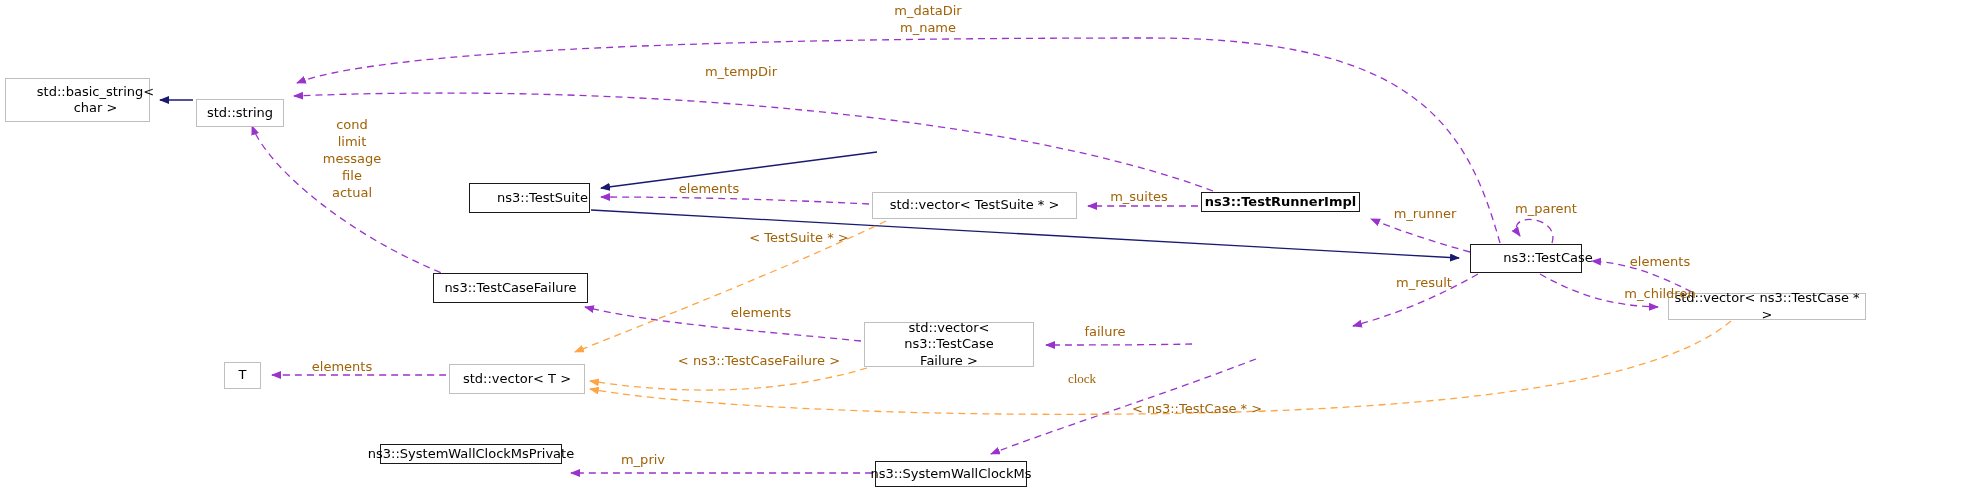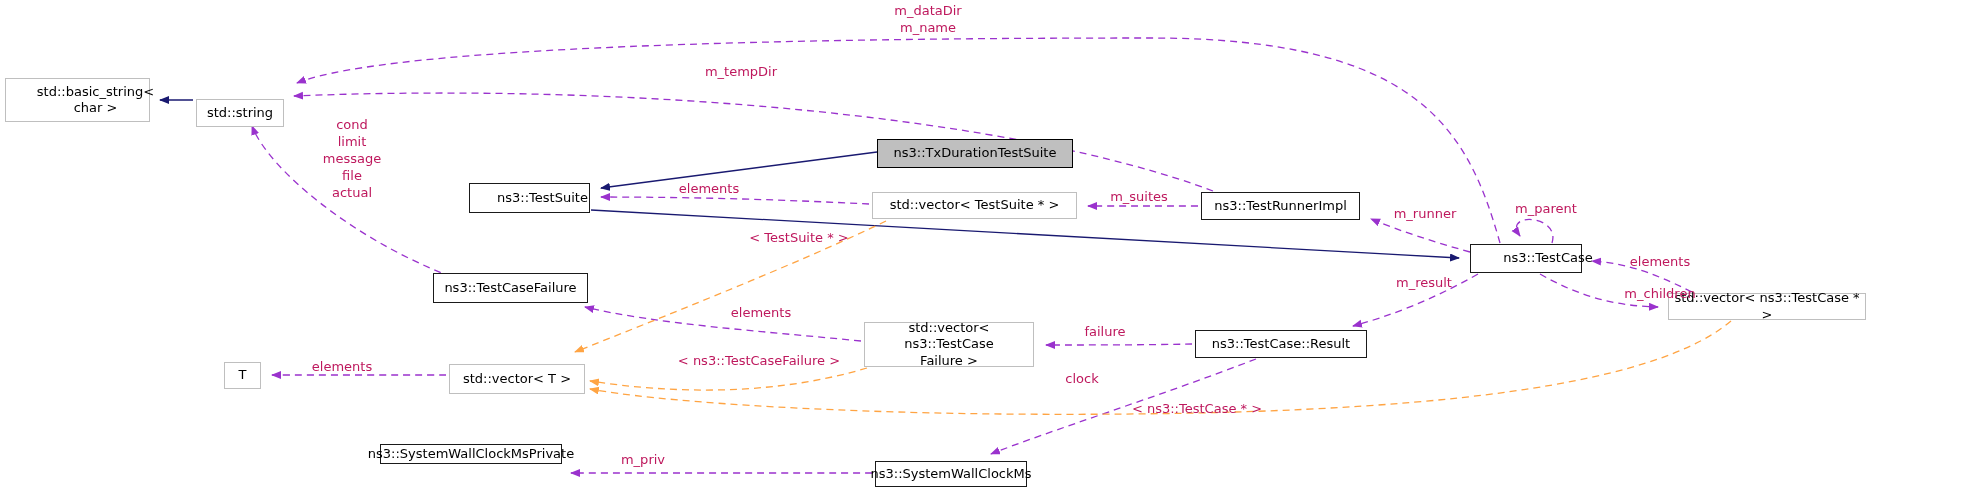--- a/index.html
+++ b/index.html
@@ -16,21 +16,21 @@
     display:flex;align-items:center;justify-content:center;
     text-align:center;white-space:pre-line;line-height:1.25;
     background:#ffffff;border:1px solid #bfbfbf;
     box-sizing:border-box;padding:0 4px;
   }
   .node.doc{border:1.4px solid #1a1a1a;}
   .node.highlight{background:#bfbfbf;border:1.4px solid #000000;}
   .edge-label{
     position:absolute;transform:translateX(-50%);
     white-space:pre-line;text-align:center;line-height:1.3;
-    color:#be185d;
+    color:#a16207;
   }
 </style>
 </head>
 <body>
 
 <div id="diagram">
 
   <svg id="edges" viewBox="0 0 1971 492" xmlns="http://www.w3.org/2000/svg">
     <defs>
       <marker id="arr-inherit" markerWidth="11" markerHeight="9" refX="9" refY="4" orient="auto" markerUnits="userSpaceOnUse">
@@ -75,36 +75,34 @@
     </g>
   </svg>
 
   <div class="node" style="left:5px;top:78px;width:145px;height:44px;padding-left:40px;">std::basic_string&lt;
 char &gt;</div>
 
   <div class="node" style="left:196px;top:86px;width:88px;height:28px;margin-top:13px;">std::string</div>
 
   <div class="node doc" style="left:469px;top:183px;width:121px;height:30px;padding-left:30px;">ns3::TestSuite</div>
 
-  <div class="node highlight" style="left:877px;top:139px;width:196px;height:29px;">ns3::TxDurationTestSuite</div>
 
   <div class="node" style="left:872px;top:192px;width:205px;height:27px;">std::vector&lt; TestSuite * &gt;</div>
 
-  <div class="node doc" style="left:1201px;top:192px;width:159px;height:28px;">ns3::TestRunnerImpl</div>
+  <div class="node doc" style="left:1201px;top:192px;width:159px;height:20px;font-weight:bold;">ns3::TestRunnerImpl</div>
 
   <div class="node doc" style="left:1470px;top:244px;width:112px;height:29px;padding-left:48px;">ns3::TestCase</div>
 
   <div class="node" style="left:1668px;top:293px;width:198px;height:27px;">std::vector&lt; ns3::TestCase * &gt;</div>
 
   <div class="node doc" style="left:433px;top:273px;width:155px;height:30px;">ns3::TestCaseFailure</div>
 
   <div class="node" style="left:864px;top:322px;width:170px;height:45px;">std::vector&lt; ns3::TestCase
 Failure &gt;</div>
 
-  <div class="node doc" style="left:1195px;top:330px;width:172px;height:28px;">ns3::TestCase::Result</div>
 
   <div class="node" style="left:224px;top:362px;width:37px;height:27px;">T</div>
 
   <div class="node" style="left:449px;top:364px;width:136px;height:30px;">std::vector&lt; T &gt;</div>
 
   <div class="node doc" style="left:380px;top:444px;width:182px;height:20px;">ns3::SystemWallClockMsPrivate</div>
 
   <div class="node doc" style="left:875px;top:461px;width:152px;height:26px;">ns3::SystemWallClockMs</div>
 
   <div class="edge-label" style="left:928px;top:3px;">m_dataDir
@@ -121,16 +119,16 @@
   <div class="edge-label" style="left:1546px;top:201px;">m_parent</div>
   <div class="edge-label" style="left:1660px;top:254px;">elements</div>
   <div class="edge-label" style="left:1660px;top:286px;">m_children</div>
   <div class="edge-label" style="left:1424px;top:275px;">m_result</div>
   <div class="edge-label" style="left:1082px;top:324px;margin-left:23px;">failure</div>
   <div class="edge-label" style="left:761px;top:305px;">elements</div>
   <div class="edge-label" style="left:761px;top:230px;margin-left:38px;">&lt; TestSuite * &gt;</div>
   <div class="edge-label" style="left:759px;top:353px;">&lt; ns3::TestCaseFailure &gt;</div>
   <div class="edge-label" style="left:1197px;top:401px;">&lt; ns3::TestCase * &gt;</div>
   <div class="edge-label" style="left:342px;top:359px;">elements</div>
-  <div class="edge-label" style="left:1082px;top:371px;">clock</div>
+  <div class="edge-label" style="left:1082px;top:371px;font-family:Liberation Serif, serif;">clock</div>
   <div class="edge-label" style="left:643px;top:452px;">m_priv</div>
 
 </div>
 
 </body></html>

